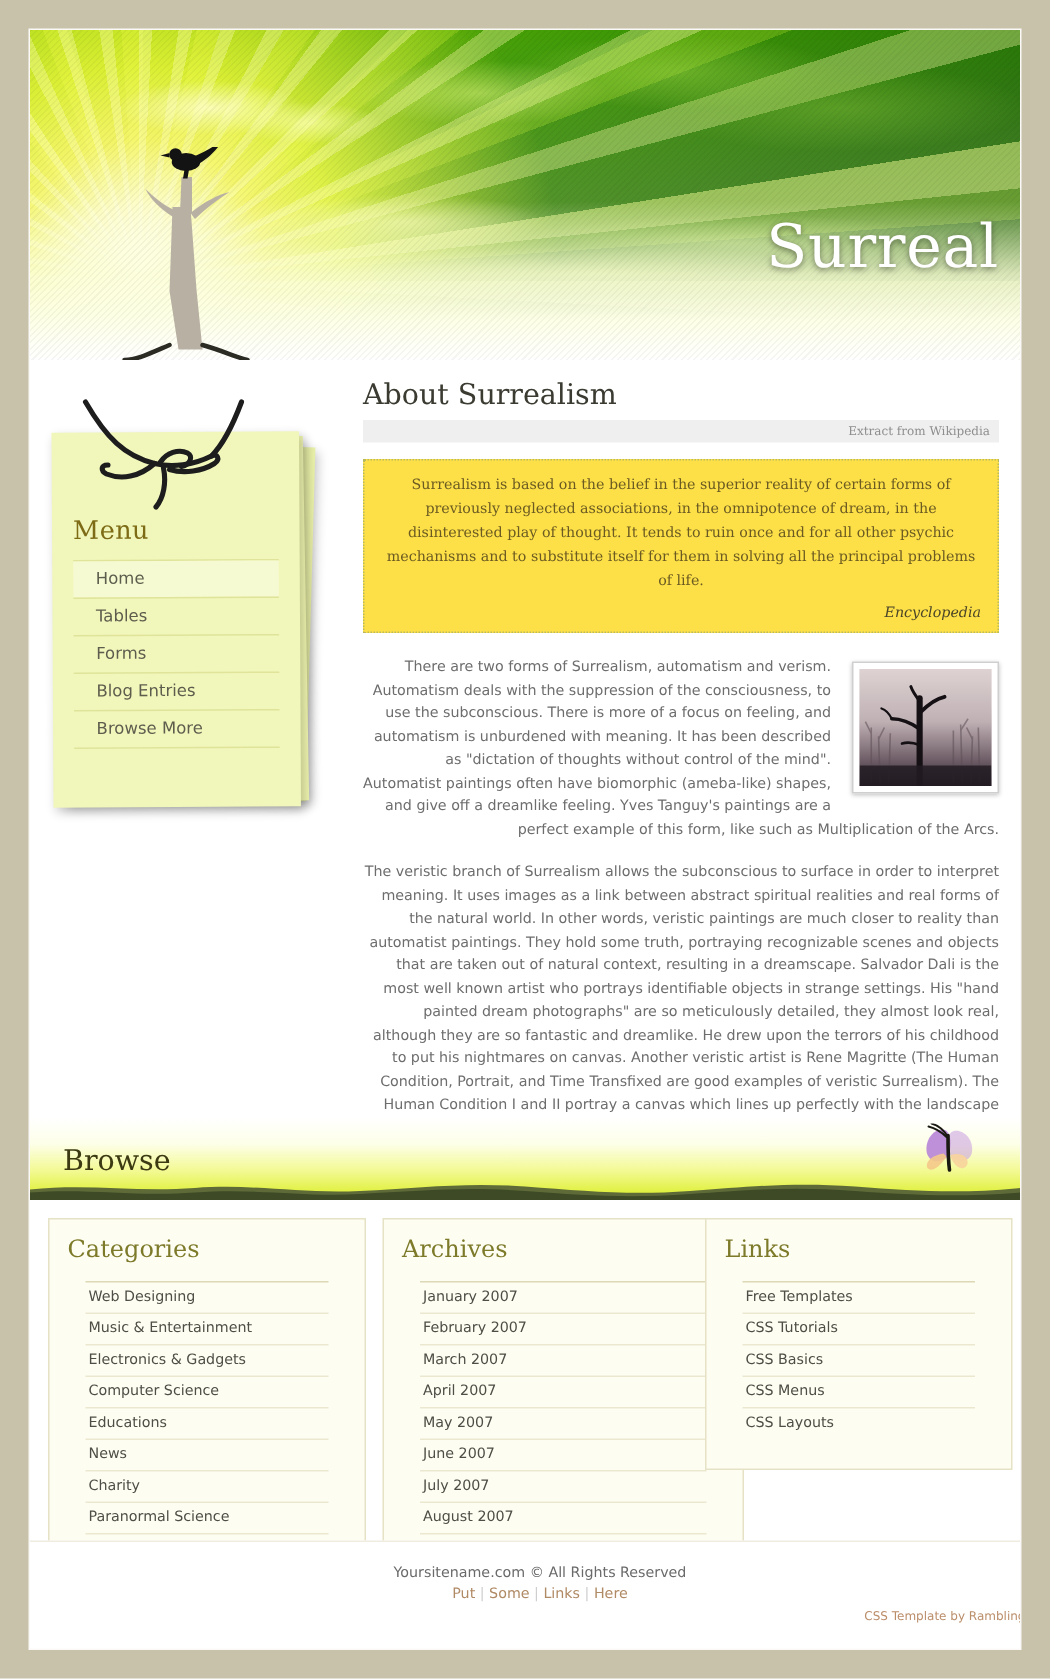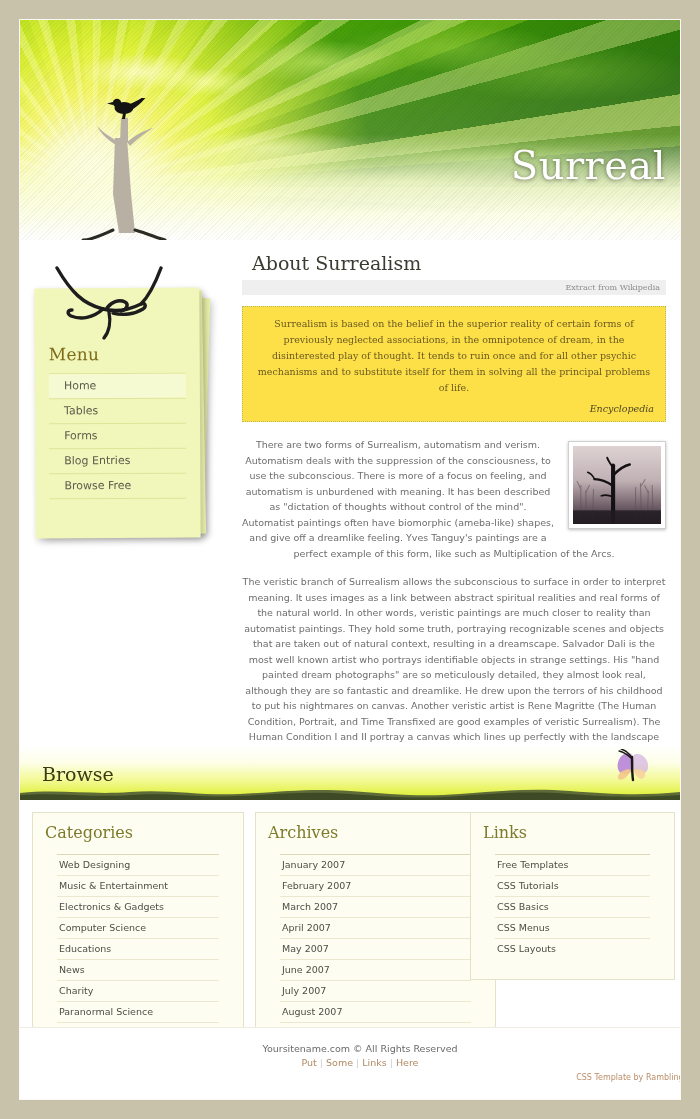--- a/index.html
+++ b/index.html
@@ -106,21 +106,21 @@
   .menu-list a {
     display:block; padding:5px 4px 6px 15px;
     font-size:11px; color:#5d5d4d; text-decoration:none;
   }
   .menu-list li.active a { background:#f6fad2; }
 
   
   #article { position:absolute; left:222px; top:12px; width:424px; }
   .art-title {
     font-family:"DejaVu Serif", serif; font-size:19px; color:#3b3b32;
-    margin:0 0 6px 10px; font-weight:normal;
+    margin:0 0 6px 0; font-weight:normal;
   }
   .src-bar {
     background:#efefef; height:15px; line-height:15px; text-align:right;
     padding-right:6px; font-family:"DejaVu Serif", serif; font-size:8px; color:#8e8e8e;
     margin-bottom:11px;
   }
   .quote-box {
     border:1px dotted #b9b95c; background:#fde047;
     padding:9px 11px 7px 11px; margin-bottom:15px;
   }
@@ -137,21 +137,21 @@
     padding:4px; background:#fff; border:1px solid #cfcfcf;
     box-shadow:0 1px 3px rgba(0,0,0,.25);
   }
   .thumb-img {
     width:100%; height:100%;
     background:
       linear-gradient(180deg, #d8cdcd 0%, #c8bbbd 30%, #7d6b72 70%, #3b3038 100%);
     position:relative; overflow:hidden;
   }
   .art-p {
-    font-size:9.5px; line-height:15.5px; color:#6d6d6d; margin:0 0 13px 0; text-align:center;
+    font-size:9.5px; line-height:15.5px; color:#6d6d6d; margin:0 0 13px 0; text-align:right;
   }
   .art-p a { color:#6d6d6d; }
 
   
   #browse {
     position:relative; width:660px; height:55px; overflow:hidden;
     background:linear-gradient(180deg,#ffffff 0%, #fdffe8 32%, #f2f98f 66%, #dff03c 92%, #cfe82b 100%);
   }
   .browse-label {
     position:absolute; left:22px; top:18px;
@@ -258,21 +258,21 @@
           <li>
             <a href="#">Tables</a>
           </li>
           <li>
             <a href="#">Forms</a>
           </li>
           <li>
             <a href="#">Blog Entries</a>
           </li>
           <li>
-            <a href="#">Browse Free</a>
+            <a href="#">Browse More</a>
           </li>
         </ul>
       </div>
     </div>
 
     <div id="article">
       <h1 class="art-title">About Surrealism</h1>
 
       <div class="src-bar">Extract from Wikipedia</div>
 

